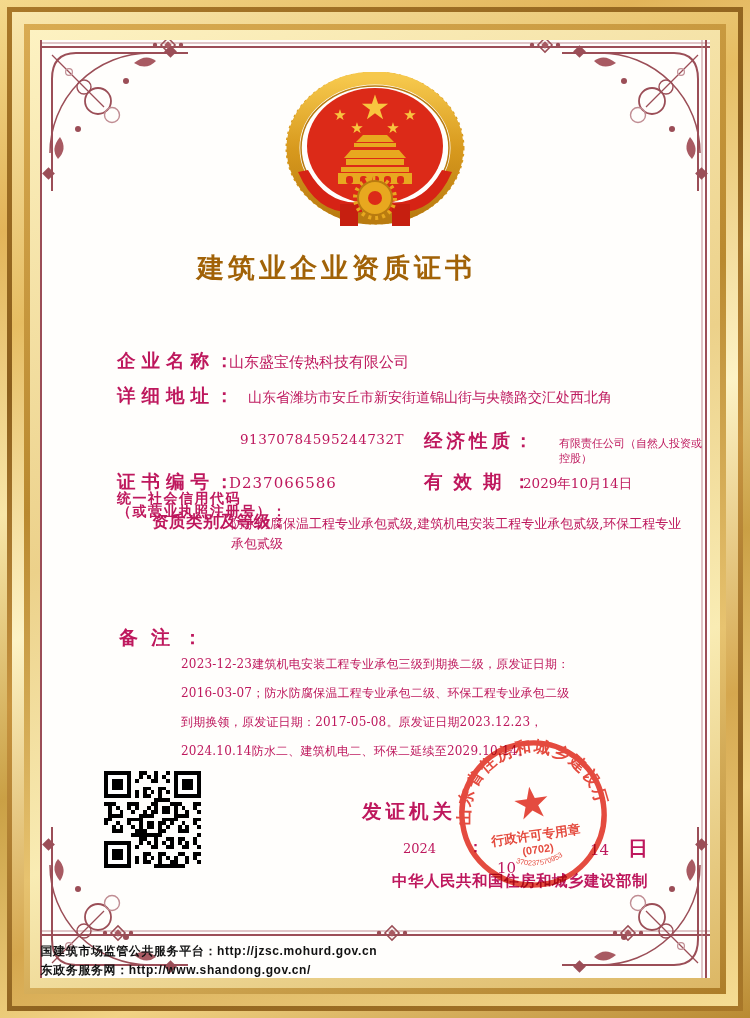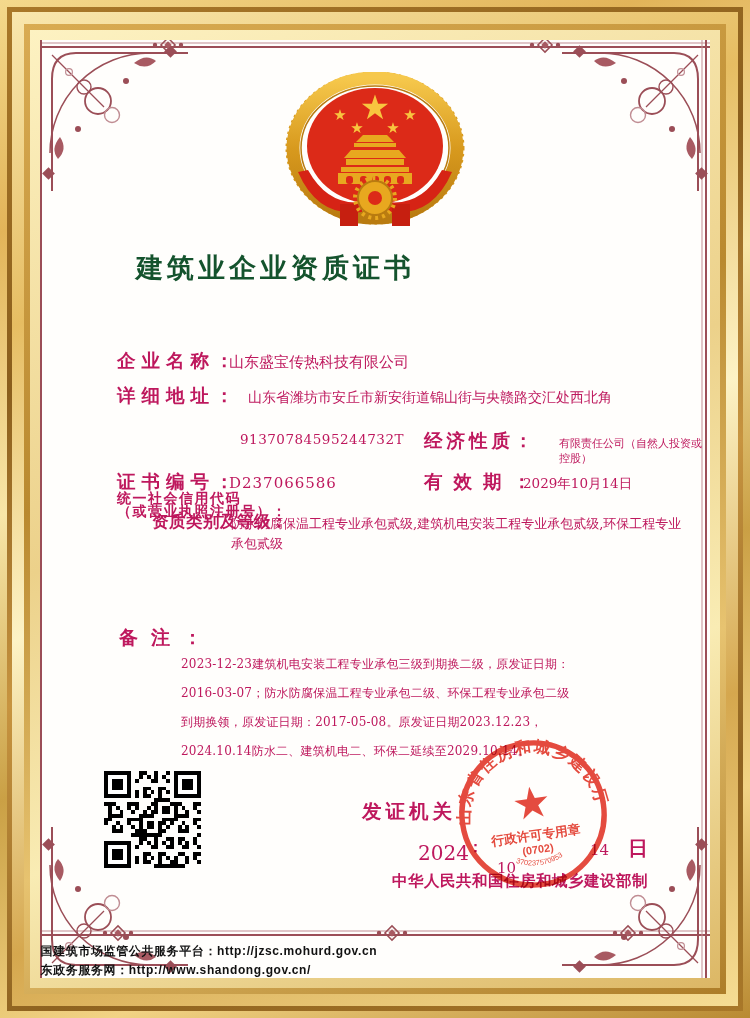--- a/index.html
+++ b/index.html
@@ -12,21 +12,21 @@
   .r3{inset:12px;background:linear-gradient(160deg,#f9e7ae 0%,#e6bd62 25%,#fdf3c6 50%,#d5a74e 75%,#f6dd94 100%);}
   .r4{inset:24px;background:linear-gradient(160deg,#d9ab52 0%,#b9892f 40%,#e7c370 70%,#ad7d28 100%);}
   .r5{inset:30px;background:linear-gradient(160deg,#fdf2c2 0%,#ecd18a 45%,#f9ecb4 70%,#dcb765 100%);}
   
   .page{position:absolute;inset:40px;background:#fffefc;overflow:hidden;}
   .abs{position:absolute;}
   .lbl{font-weight:bold;color:#be185d;white-space:nowrap;}
   .val{font-family:"DejaVu Serif","Liberation Serif",serif;color:#be185d;}
   .ls6{letter-spacing:6px;} .ls4{letter-spacing:4px;} .ls11{letter-spacing:11px;}
   .ls13{letter-spacing:13px;} .ls1{letter-spacing:1px;}
-  .title{font-size:27px;font-weight:bold;letter-spacing:4px;color:#14532d;text-align:left;
+  .title{font-size:27px;font-weight:bold;letter-spacing:4px;color:#a16207;text-align:right;
          font-family:"DejaVu Serif","Liberation Serif",serif;}
   .footer-line{font-weight:bold;font-size:12px;letter-spacing:.6px;color:#111;white-space:nowrap;}
   .ornate,.emblem,.seal,.qr{position:absolute;}
   .seal{mix-blend-mode:multiply;opacity:.92;}
 </style>
 </head>
 <body>
 
 <div class="stage">
   <div class="ring r1"></div>
@@ -343,21 +343,21 @@
         <rect x="18" y="0" width="7" height="7" fill="#000"></rect>
         <rect x="19" y="1" width="5" height="5" fill="#fff"></rect>
         <rect x="20" y="2" width="3" height="3" fill="#000"></rect>
         <rect x="0" y="18" width="7" height="7" fill="#000"></rect>
         <rect x="1" y="19" width="5" height="5" fill="#fff"></rect>
         <rect x="2" y="20" width="3" height="3" fill="#000"></rect>
       </svg>
 
     <div class="abs lbl ls4" style="left:322px;top:758px;font-size:19.5px;">发证机关</div>
 
-    <div class="abs val" style="left:363px;top:801px;font-size:20px;margin-left:15px;">2024</div>
+    <div class="abs val" style="left:363px;top:801px;font-size:13px;">2024</div>
     <div class="abs val" style="left:428px;top:798px;font-size:15px;font-weight:bold;">：</div>
     <div class="abs val" style="left:457px;top:803px;font-size:15px;margin-top:16px;">10</div>
     <div class="abs val" style="left:550px;top:801px;font-size:15px;">14</div>
     <div class="abs lbl" style="left:588px;top:795px;font-size:20px;">日</div>
 
     <div class="abs lbl" style="left:352px;top:831px;font-size:15.5px;letter-spacing:.5px;">中华人民共和国住房和城乡建设部制</div>
 
     <svg class="seal" style="left:416px;top:697px;" width="154" height="154" viewBox="0 0 156 156">
       <g transform="rotate(-8 78 78)">
         <circle cx="78" cy="78" r="72" fill="none" stroke="#e23b2e" stroke-width="5.5"></circle>

